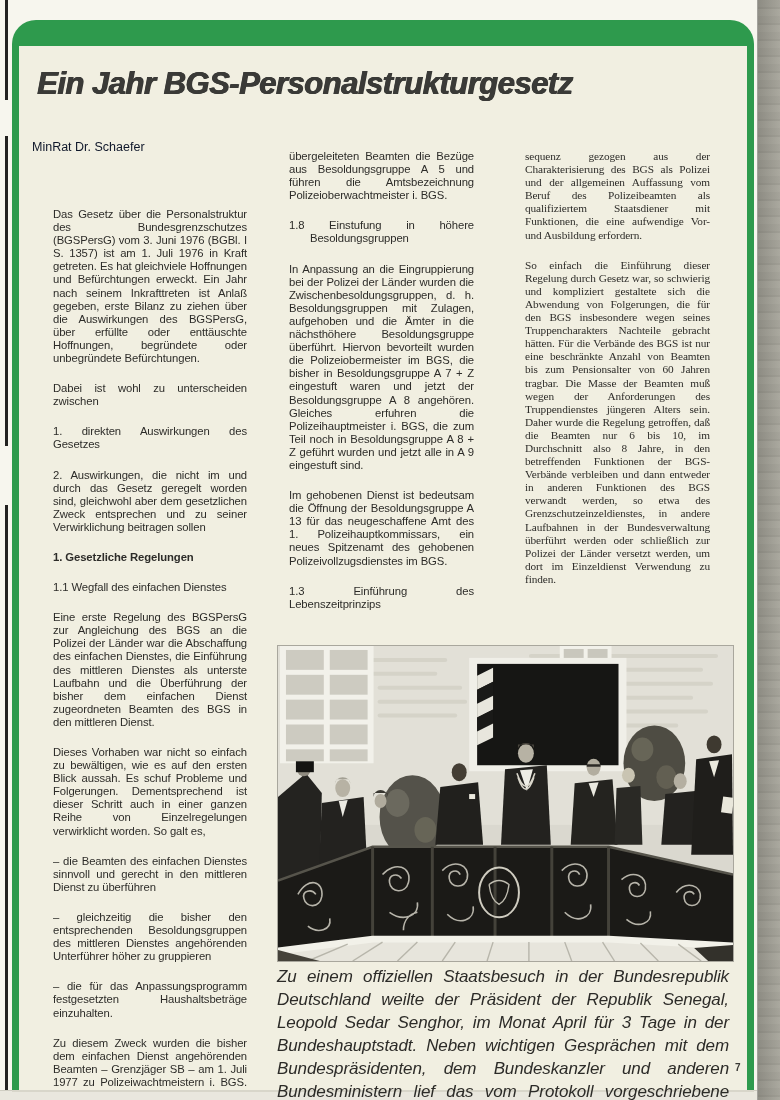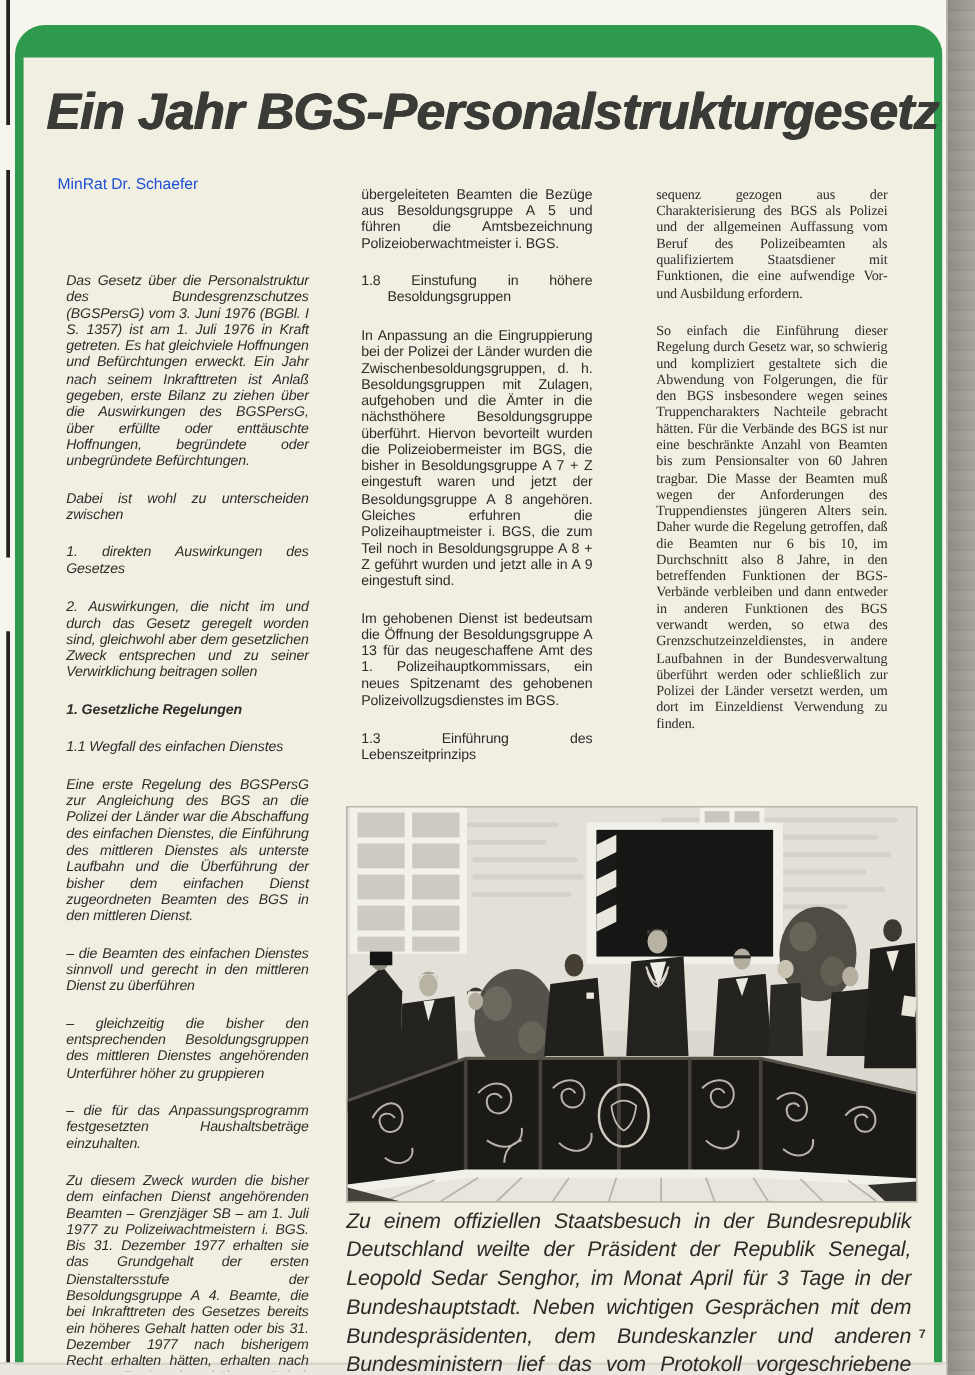--- a/index.html
+++ b/index.html
@@ -37,34 +37,34 @@
     position:absolute;left:12px;top:20px;width:742px;height:1070px;
     background:var(--card);
     border:7px solid var(--green);
     border-top-width:26px;border-bottom:none;
     border-radius:24px 24px 0 0;
     box-shadow:0 2px 0 #d8d6ca;
   }
 
   .title{
     position:absolute;left:37px;top:66px;width:680px;
-    font-size:41px;font-weight:bold;font-style:italic;
+    font-size:31px;font-weight:bold;font-style:italic;
     letter-spacing:-0.5px;color:#3a3a37;
     text-shadow:0.7px 0 0 #3a3a37, -0.3px 0 0 #3a3a37;
     white-space:nowrap;
   }
-  .author{position:absolute;left:46px;top:140px;font-size:12.5px;color:#1d4ed8;}
+  .author{position:absolute;left:32px;top:140px;font-size:12.5px;color:#0f172a;}
 
   .col{
     position:absolute;
     font-size:11.3px;line-height:13.1px;letter-spacing:-0.1px;
     text-align:justify;overflow:hidden;
     hyphens:auto;-webkit-hyphens:auto;
   }
-  .col1{left:36px;top:202px;width:228px;height:895px;font-style:italic;}
+  .col1{left:36px;top:191px;width:228px;height:895px;}
   .col2{left:272px;top:133px;width:219px;height:506px;}
   .col3{left:508px;top:133px;width:219px;height:506px;font-family:Liberation Serif, serif;}
   .para{margin:17px;}
   .para.gap{margin-top:7px;}
   .para.heading{font-weight:bold;}
   .para.hang{padding-left:21px;text-indent:-21px;}
 
   figure.photo{
     position:absolute;left:277px;top:645px;width:457px;height:317px;
     border:1px solid #a9a79d;background:#dedcd3;
@@ -94,20 +94,21 @@
 <div class="author">MinRat Dr. Schaefer</div>
 
 <div class="col col1">
     <p class="para">Das Gesetz über die Personalstruktur des Bundesgrenzschutzes (BGSPersG) vom 3. Juni 1976 (BGBl. I S. 1357) ist am 1. Juli 1976 in Kraft getreten. Es hat gleichviele Hoffnungen und Befürchtungen erweckt. Ein Jahr nach seinem Inkrafttreten ist Anlaß gegeben, erste Bilanz zu ziehen über die Auswirkungen des BGSPersG, über erfüllte oder enttäuschte Hoffnungen, begründete oder unbegründete Befürchtungen.</p>
     <p class="para">Dabei ist wohl zu unterscheiden zwischen</p>
     <p class="para">1. direkten Auswirkungen des Gesetzes</p>
     <p class="para">2. Auswirkungen, die nicht im und durch das Gesetz geregelt worden sind, gleichwohl aber dem gesetzlichen Zweck entsprechen und zu seiner Verwirklichung beitragen sollen</p>
     <p class="para heading gap">1. Gesetzliche Regelungen</p>
     <p class="para">1.1 Wegfall des einfachen Dienstes</p>
     <p class="para">Eine erste Regelung des BGSPersG zur Angleichung des BGS an die Polizei der Länder war die Abschaffung des einfachen Dienstes, die Einführung des mittleren Dienstes als unterste Laufbahn und die Überführung der bisher dem einfachen Dienst zugeordneten Beamten des BGS in den mittleren Dienst.</p>
+    <p class="para">Dieses Vorhaben war nicht so einfach zu bewältigen, wie es auf den ersten Blick aussah. Es schuf Probleme und Folgerungen. Dementsprechend ist dieser Schritt auch in einer ganzen Reihe von Einzelregelungen verwirklicht worden. So galt es,</p>
     <p class="para">– die Beamten des einfachen Dienstes sinnvoll und gerecht in den mittleren Dienst zu überführen</p>
     <p class="para">– gleichzeitig die bisher den entsprechenden Besoldungsgruppen des mittleren Dienstes angehörenden Unterführer höher zu gruppieren</p>
     <p class="para">– die für das Anpassungsprogramm festgesetzten Haushaltsbeträge einzuhalten.</p>
     <p class="para">Zu diesem Zweck wurden die bisher dem einfachen Dienst angehörenden Beamten – Grenzjäger SB – am 1. Juli 1977 zu Polizeiwachtmeistern i. BGS. Bis 31. Dezember 1977 erhalten sie das Grundgehalt der ersten Dienstaltersstufe der Besoldungsgruppe A 4. Beamte, die bei Inkrafttreten des Gesetzes bereits ein höheres Gehalt hatten oder bis 31. Dezember 1977 nach bisherigem Recht erhalten hätten, erhalten nach neuem Recht das höhere Gehalt (Besitzstandswahrung und Erwartungsgarantie). Am 1. Januar 1978 erhalten die</p>
   </div>
 <div class="col col2">
     <p class="para">übergeleiteten Beamten die Bezüge aus Besoldungsgruppe A 5 und führen die Amtsbezeichnung Polizeioberwachtmeister i. BGS.</p>
     <p class="para hang gap">1.8 Einstufung in höhere Besoldungsgruppen</p>
     <p class="para">In Anpassung an die Eingruppierung bei der Polizei der Länder wurden die Zwischenbesoldungsgruppen, d. h. Besoldungsgruppen mit Zulagen, aufgehoben und die Ämter in die nächsthöhere Besoldungsgruppe überführt. Hiervon bevorteilt wurden die Polizeiobermeister im BGS, die bisher in Besoldungsgruppe A 7 + Z eingestuft waren und jetzt der Besoldungsgruppe A 8 angehören. Gleiches erfuhren die Polizeihauptmeister i. BGS, die zum Teil noch in Besoldungsgruppe A 8 + Z geführt wurden und jetzt alle in A 9 eingestuft sind.</p>
     <p class="para">Im gehobenen Dienst ist bedeutsam die Öffnung der Besoldungsgruppe A 13 für das neugeschaffene Amt des 1. Polizeihauptkommissars, ein neues Spitzenamt des gehobenen Polizeivollzugsdienstes im BGS.</p>

